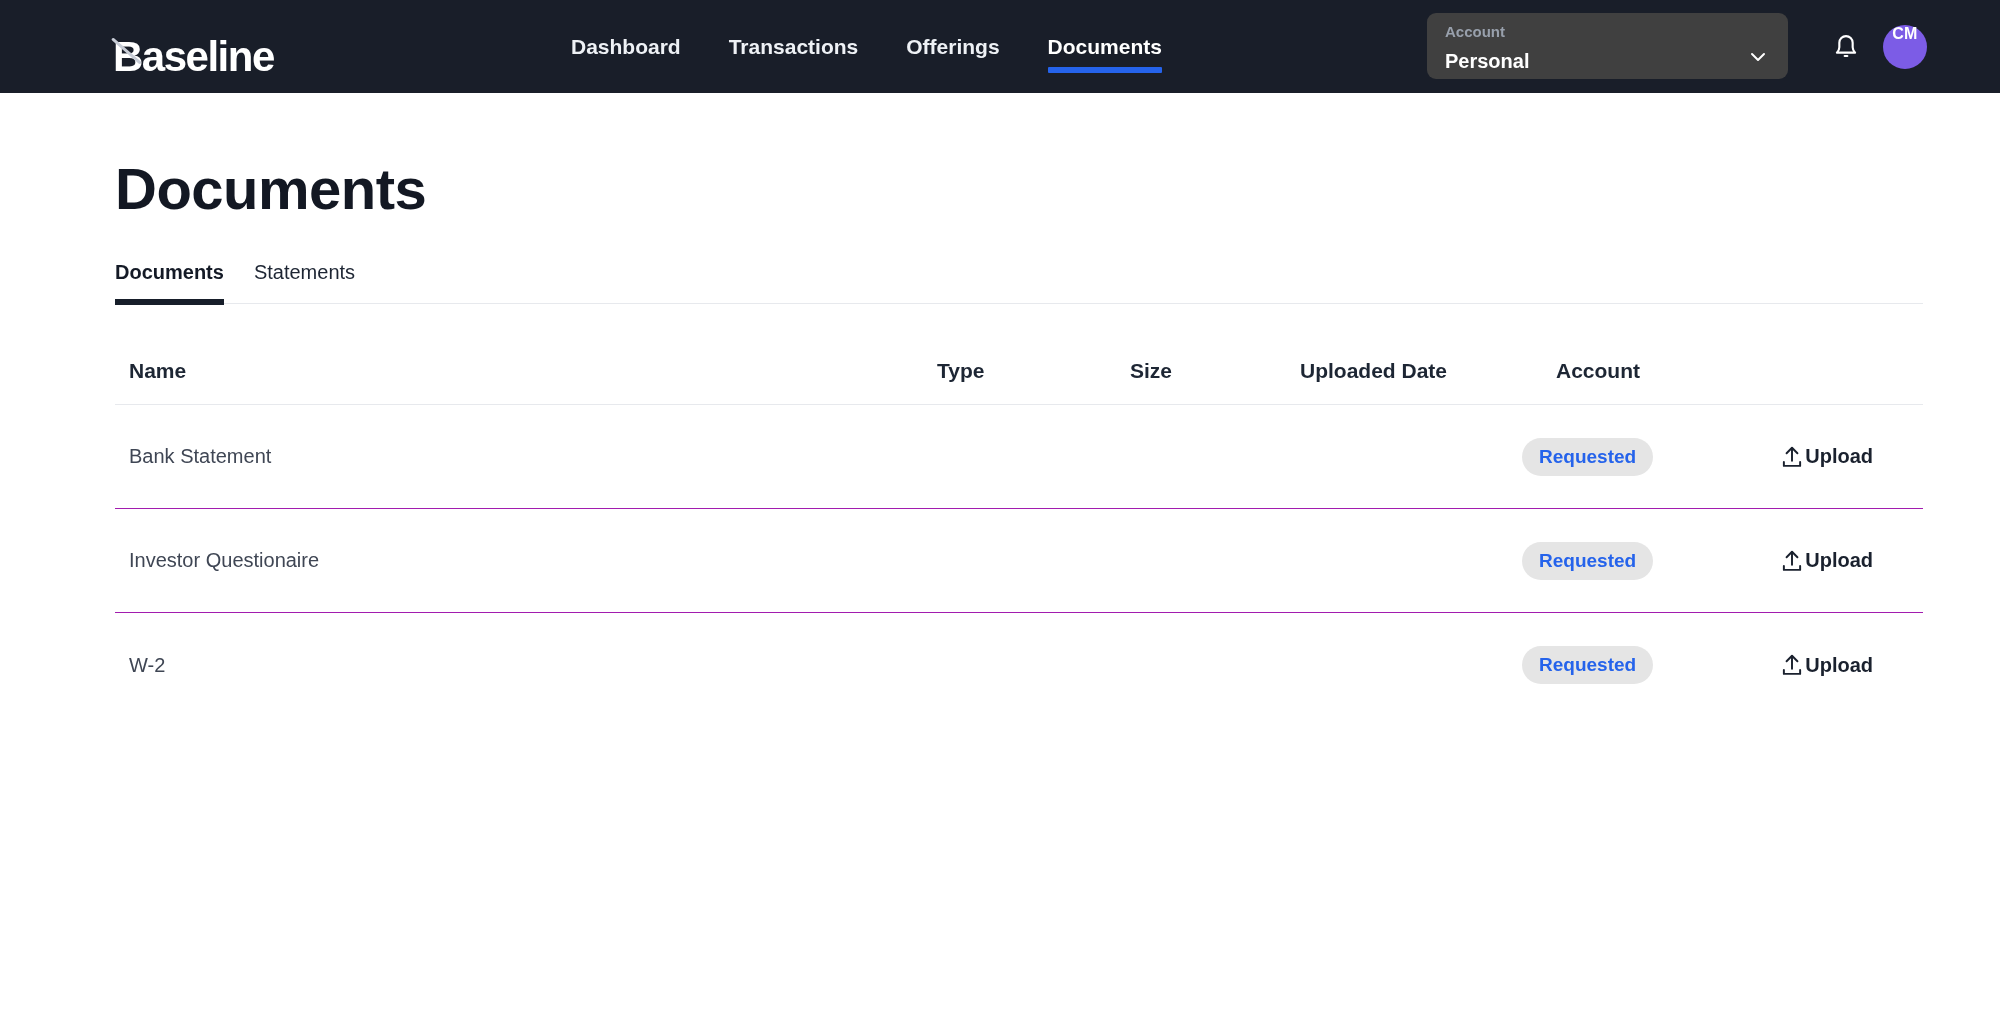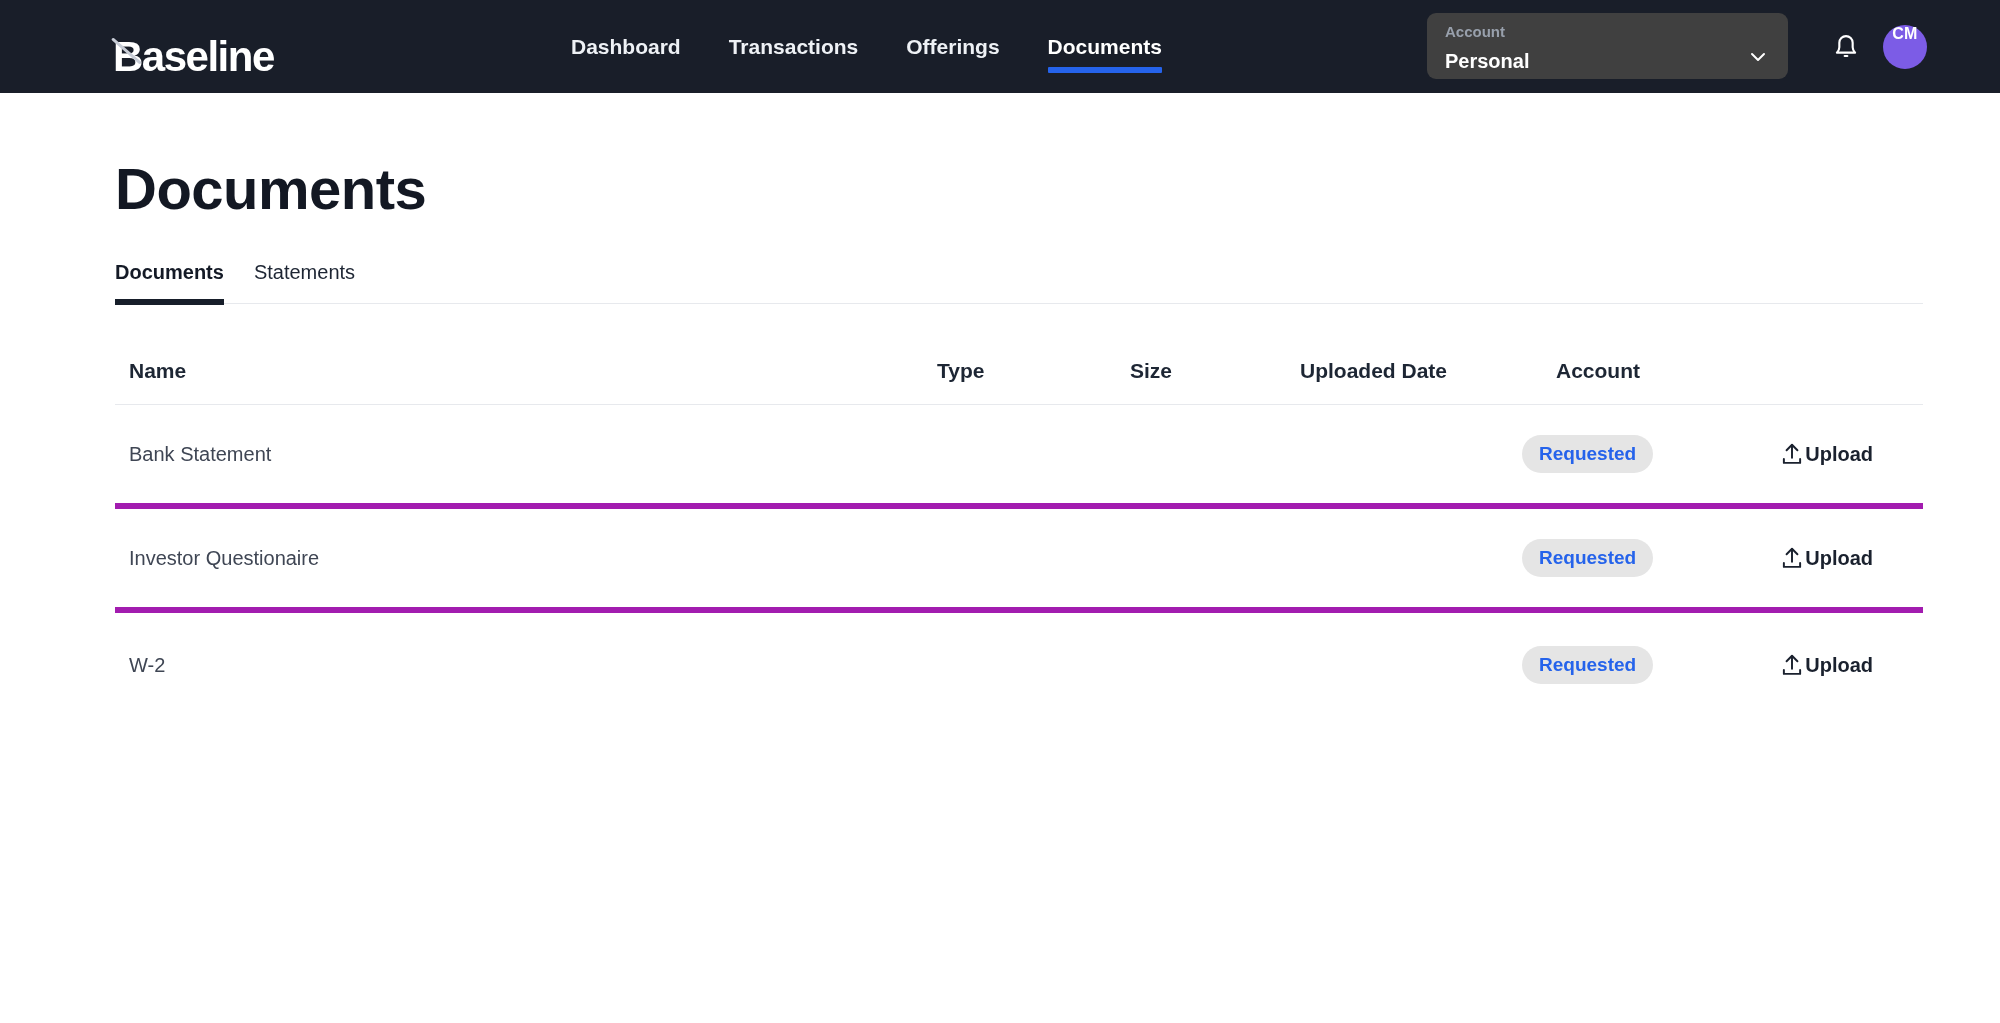--- a/index.html
+++ b/index.html
@@ -97,21 +97,21 @@
     grid-template-columns: 798px 169px 146px 232px 247px 1fr;
     align-items: center;
   }
   .thead {
     height: 102px; padding-top: 34px;
     border-bottom: 1px solid #e7e9ed;
     font-size: 21px; font-weight: 700; color: #1d2634; gap: 24px;
   }
   .trow {
     height: 104px;
-    border-bottom: 6px solid #a21caf;
+    border-bottom: 1px solid #a21caf;
     font-size: 20px; color: #3f4654;
   }
   .trow:last-child { border-bottom: none; }
   .cell-name { padding-left: 14px; }
   .badge {
     display: inline-block; margin-left: 62px;
     background: #e5e5e5; color: #2563eb;
     font-size: 19px; font-weight: 700;
     padding: 8px 17px; border-radius: 20px;
     line-height: 22px;

